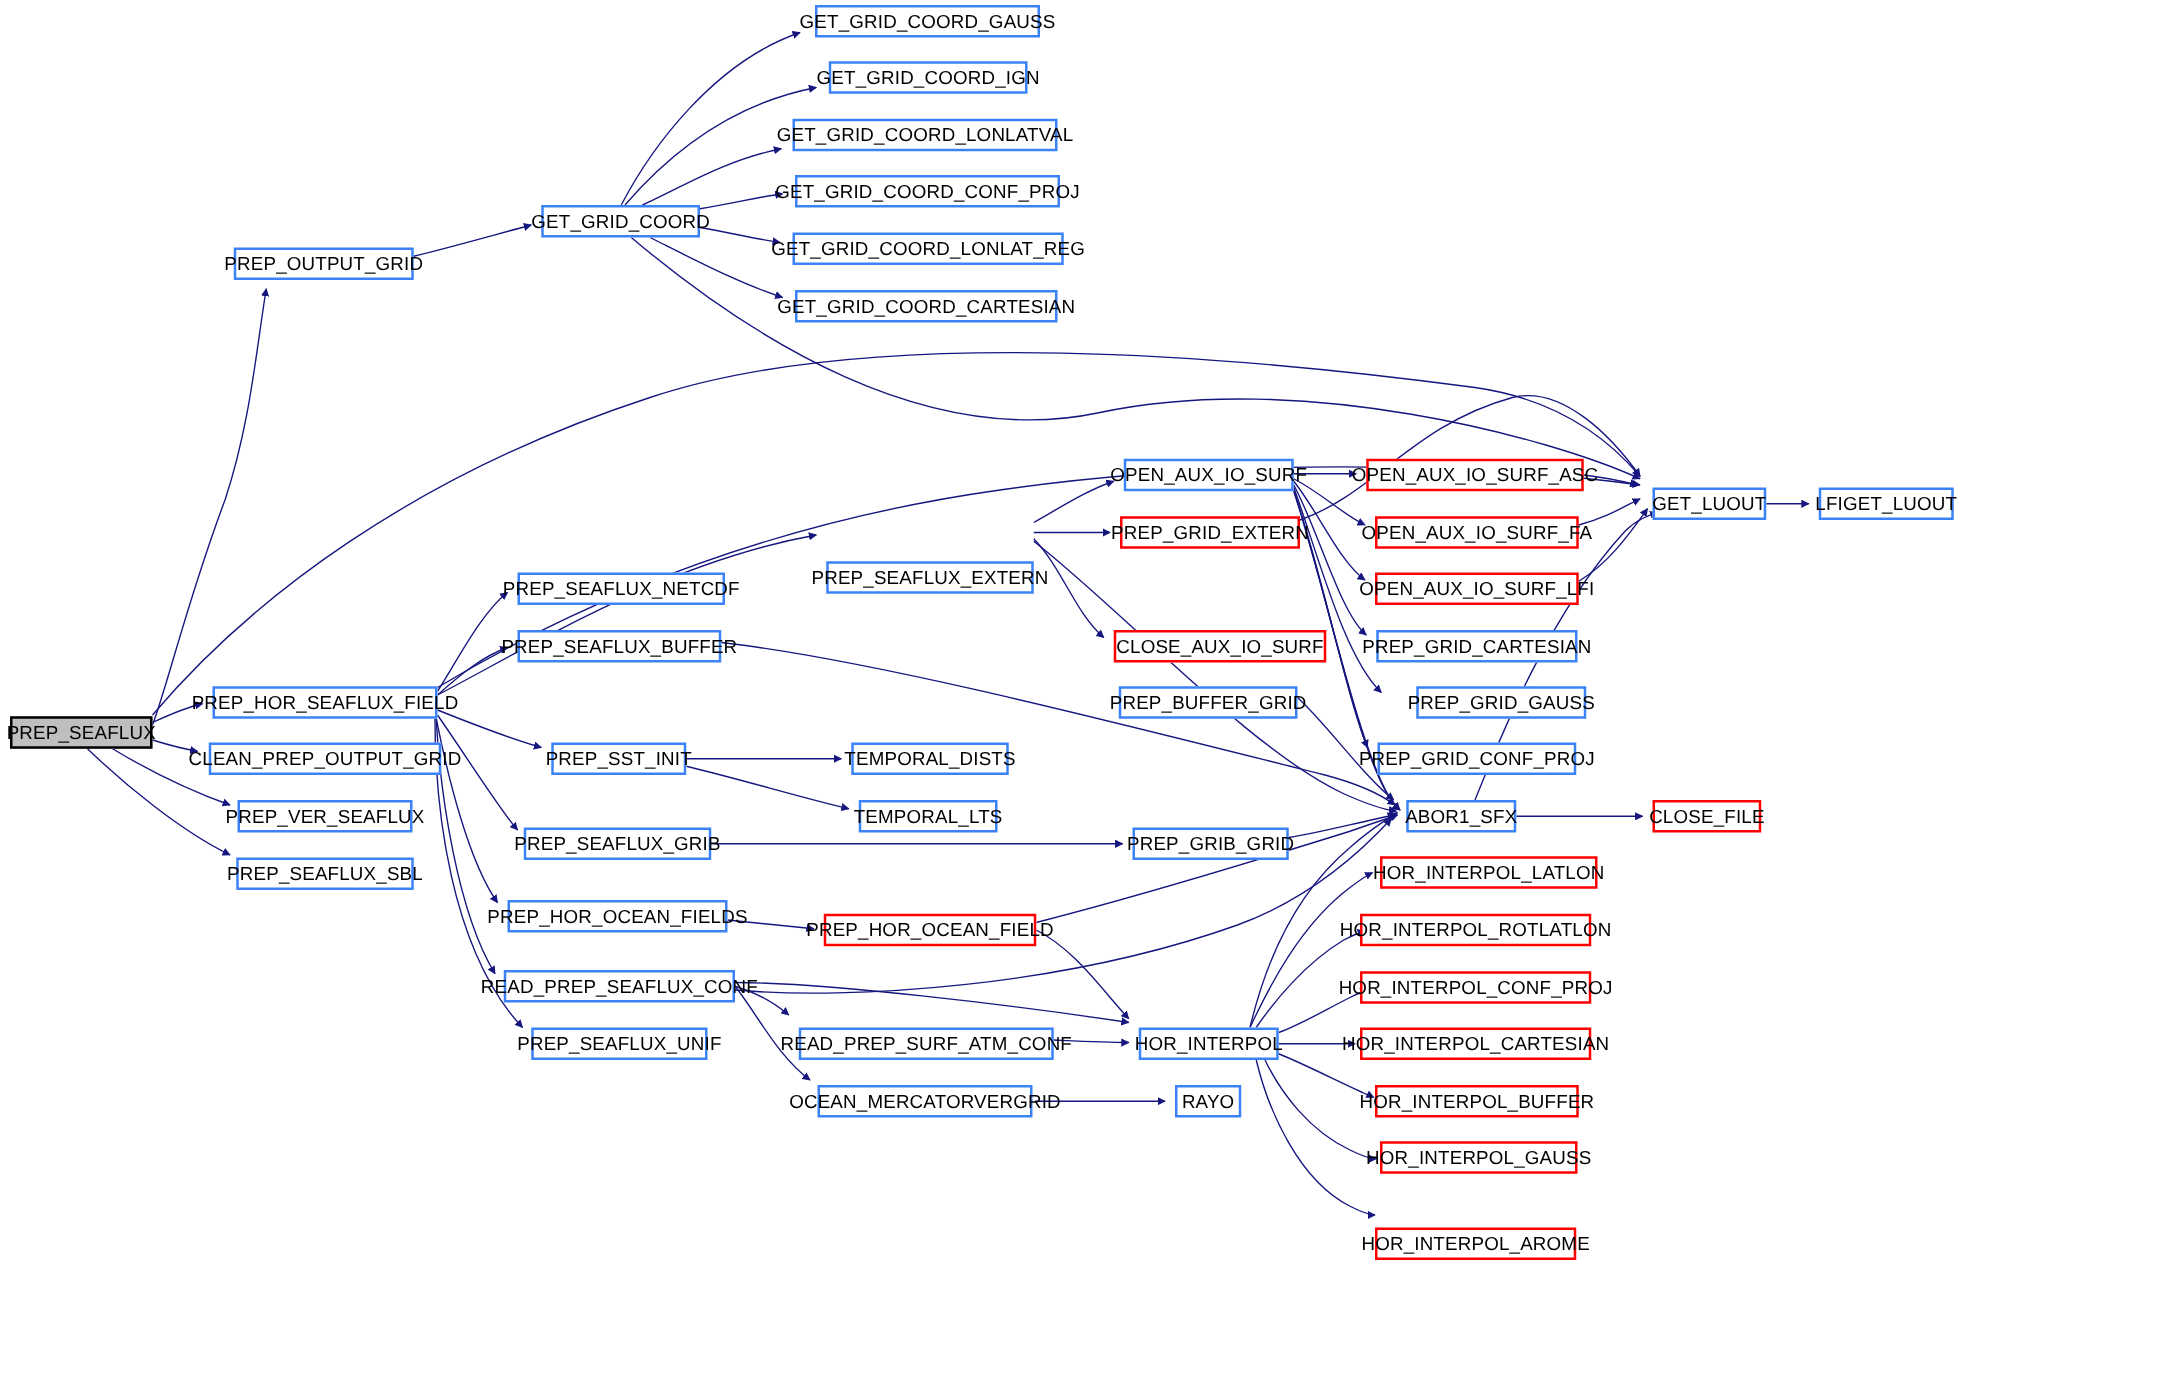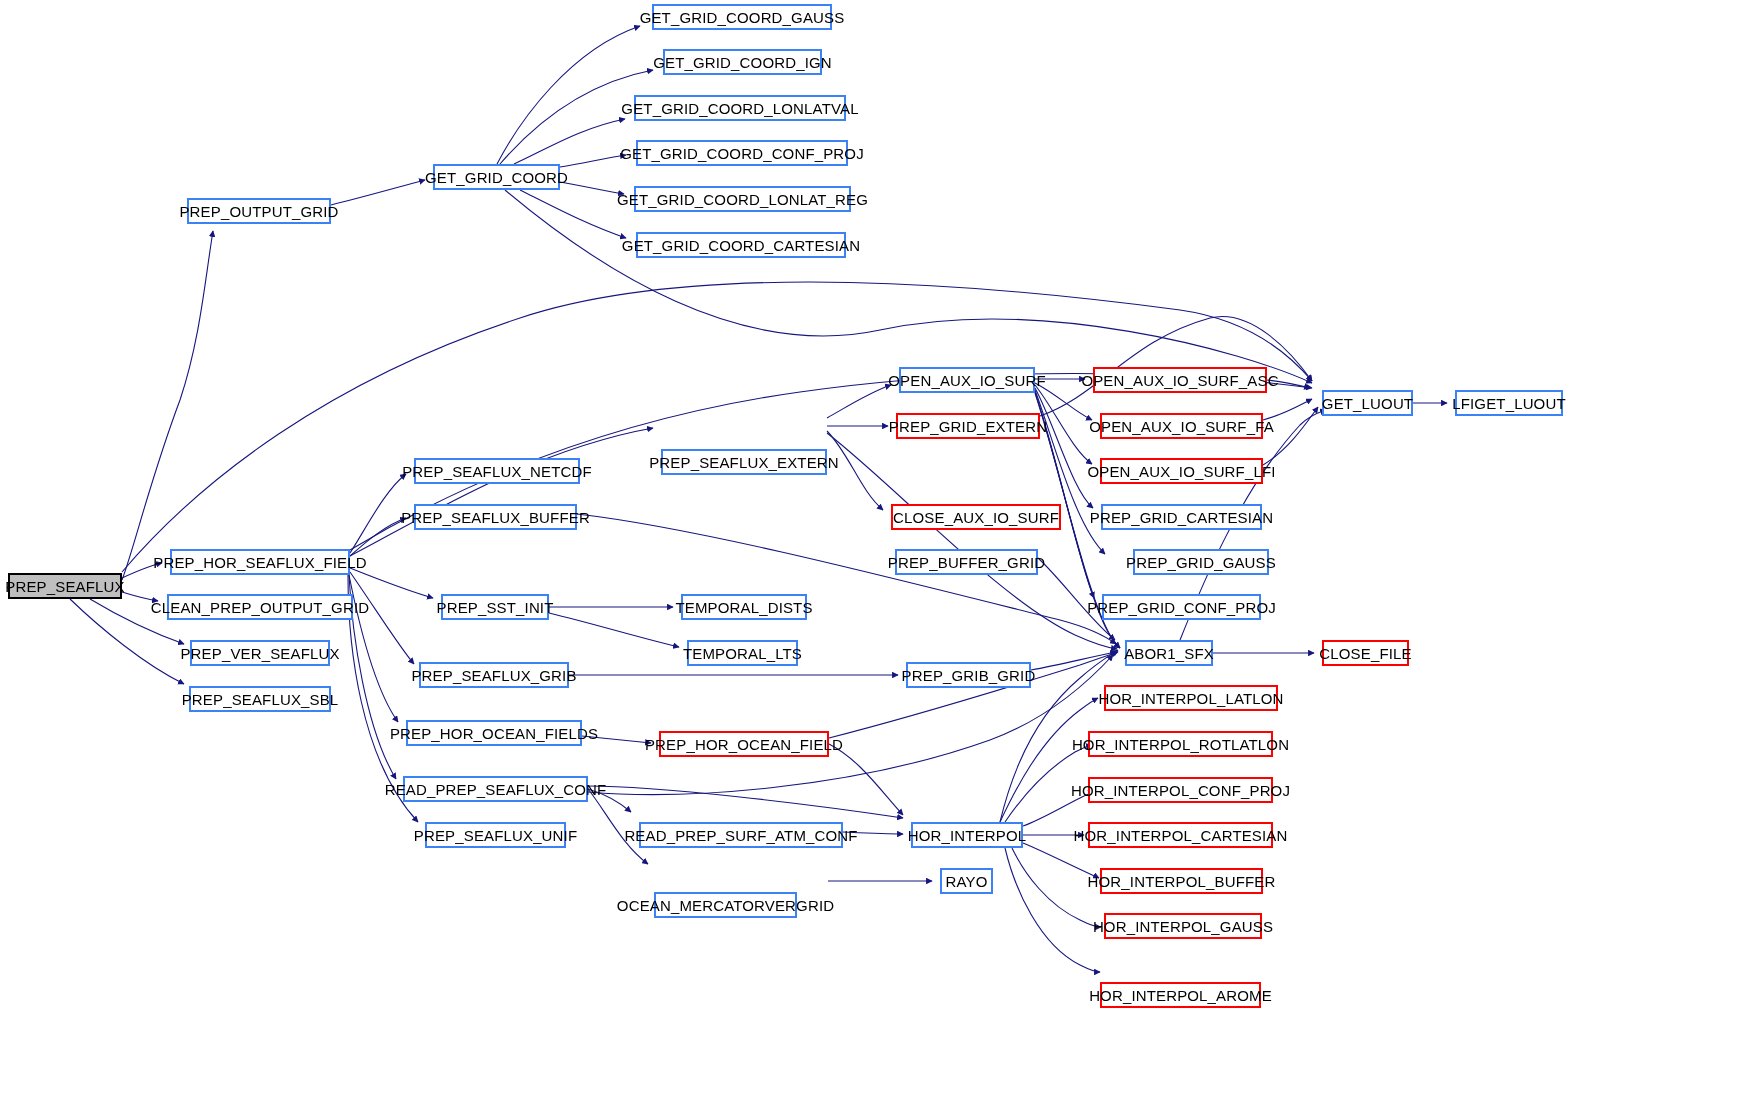--- a/index.html
+++ b/index.html
@@ -203,21 +203,21 @@
       </div>
       <div class="node" style="left: 403px; top: 776px; width: 185px; height: 26px;">
         <span class="node-label">READ_PREP_SEAFLUX_CONF</span>
       </div>
       <div class="node" style="left: 425px; top: 822px; width: 141px; height: 26px;">
         <span class="node-label">PREP_SEAFLUX_UNIF</span>
       </div>
       <div class="node" style="left: 639px; top: 822px; width: 204px; height: 26px;">
         <span class="node-label">READ_PREP_SURF_ATM_CONF</span>
       </div>
-      <div class="node" style="left: 654px; top: 892px; width: 143px; height: 26px; align-items: center;">
+      <div class="node" style="left: 654px; top: 868px; width: 172px; height: 26px; align-items: center;">
         <span class="node-label">OCEAN_MERCATORVERGRID</span>
       </div>
       <div class="node" style="left: 940px; top: 868px; width: 53px; height: 26px;">
         <span class="node-label">RAYO</span>
       </div>
       <div class="node" style="left: 899px; top: 367px; width: 136px; height: 26px;">
         <span class="node-label">OPEN_AUX_IO_SURF</span>
       </div>
       <div class="node red" style="left: 896px; top: 413px; width: 144px; height: 26px;">
         <span class="node-label">PREP_GRID_EXTERN</span>

